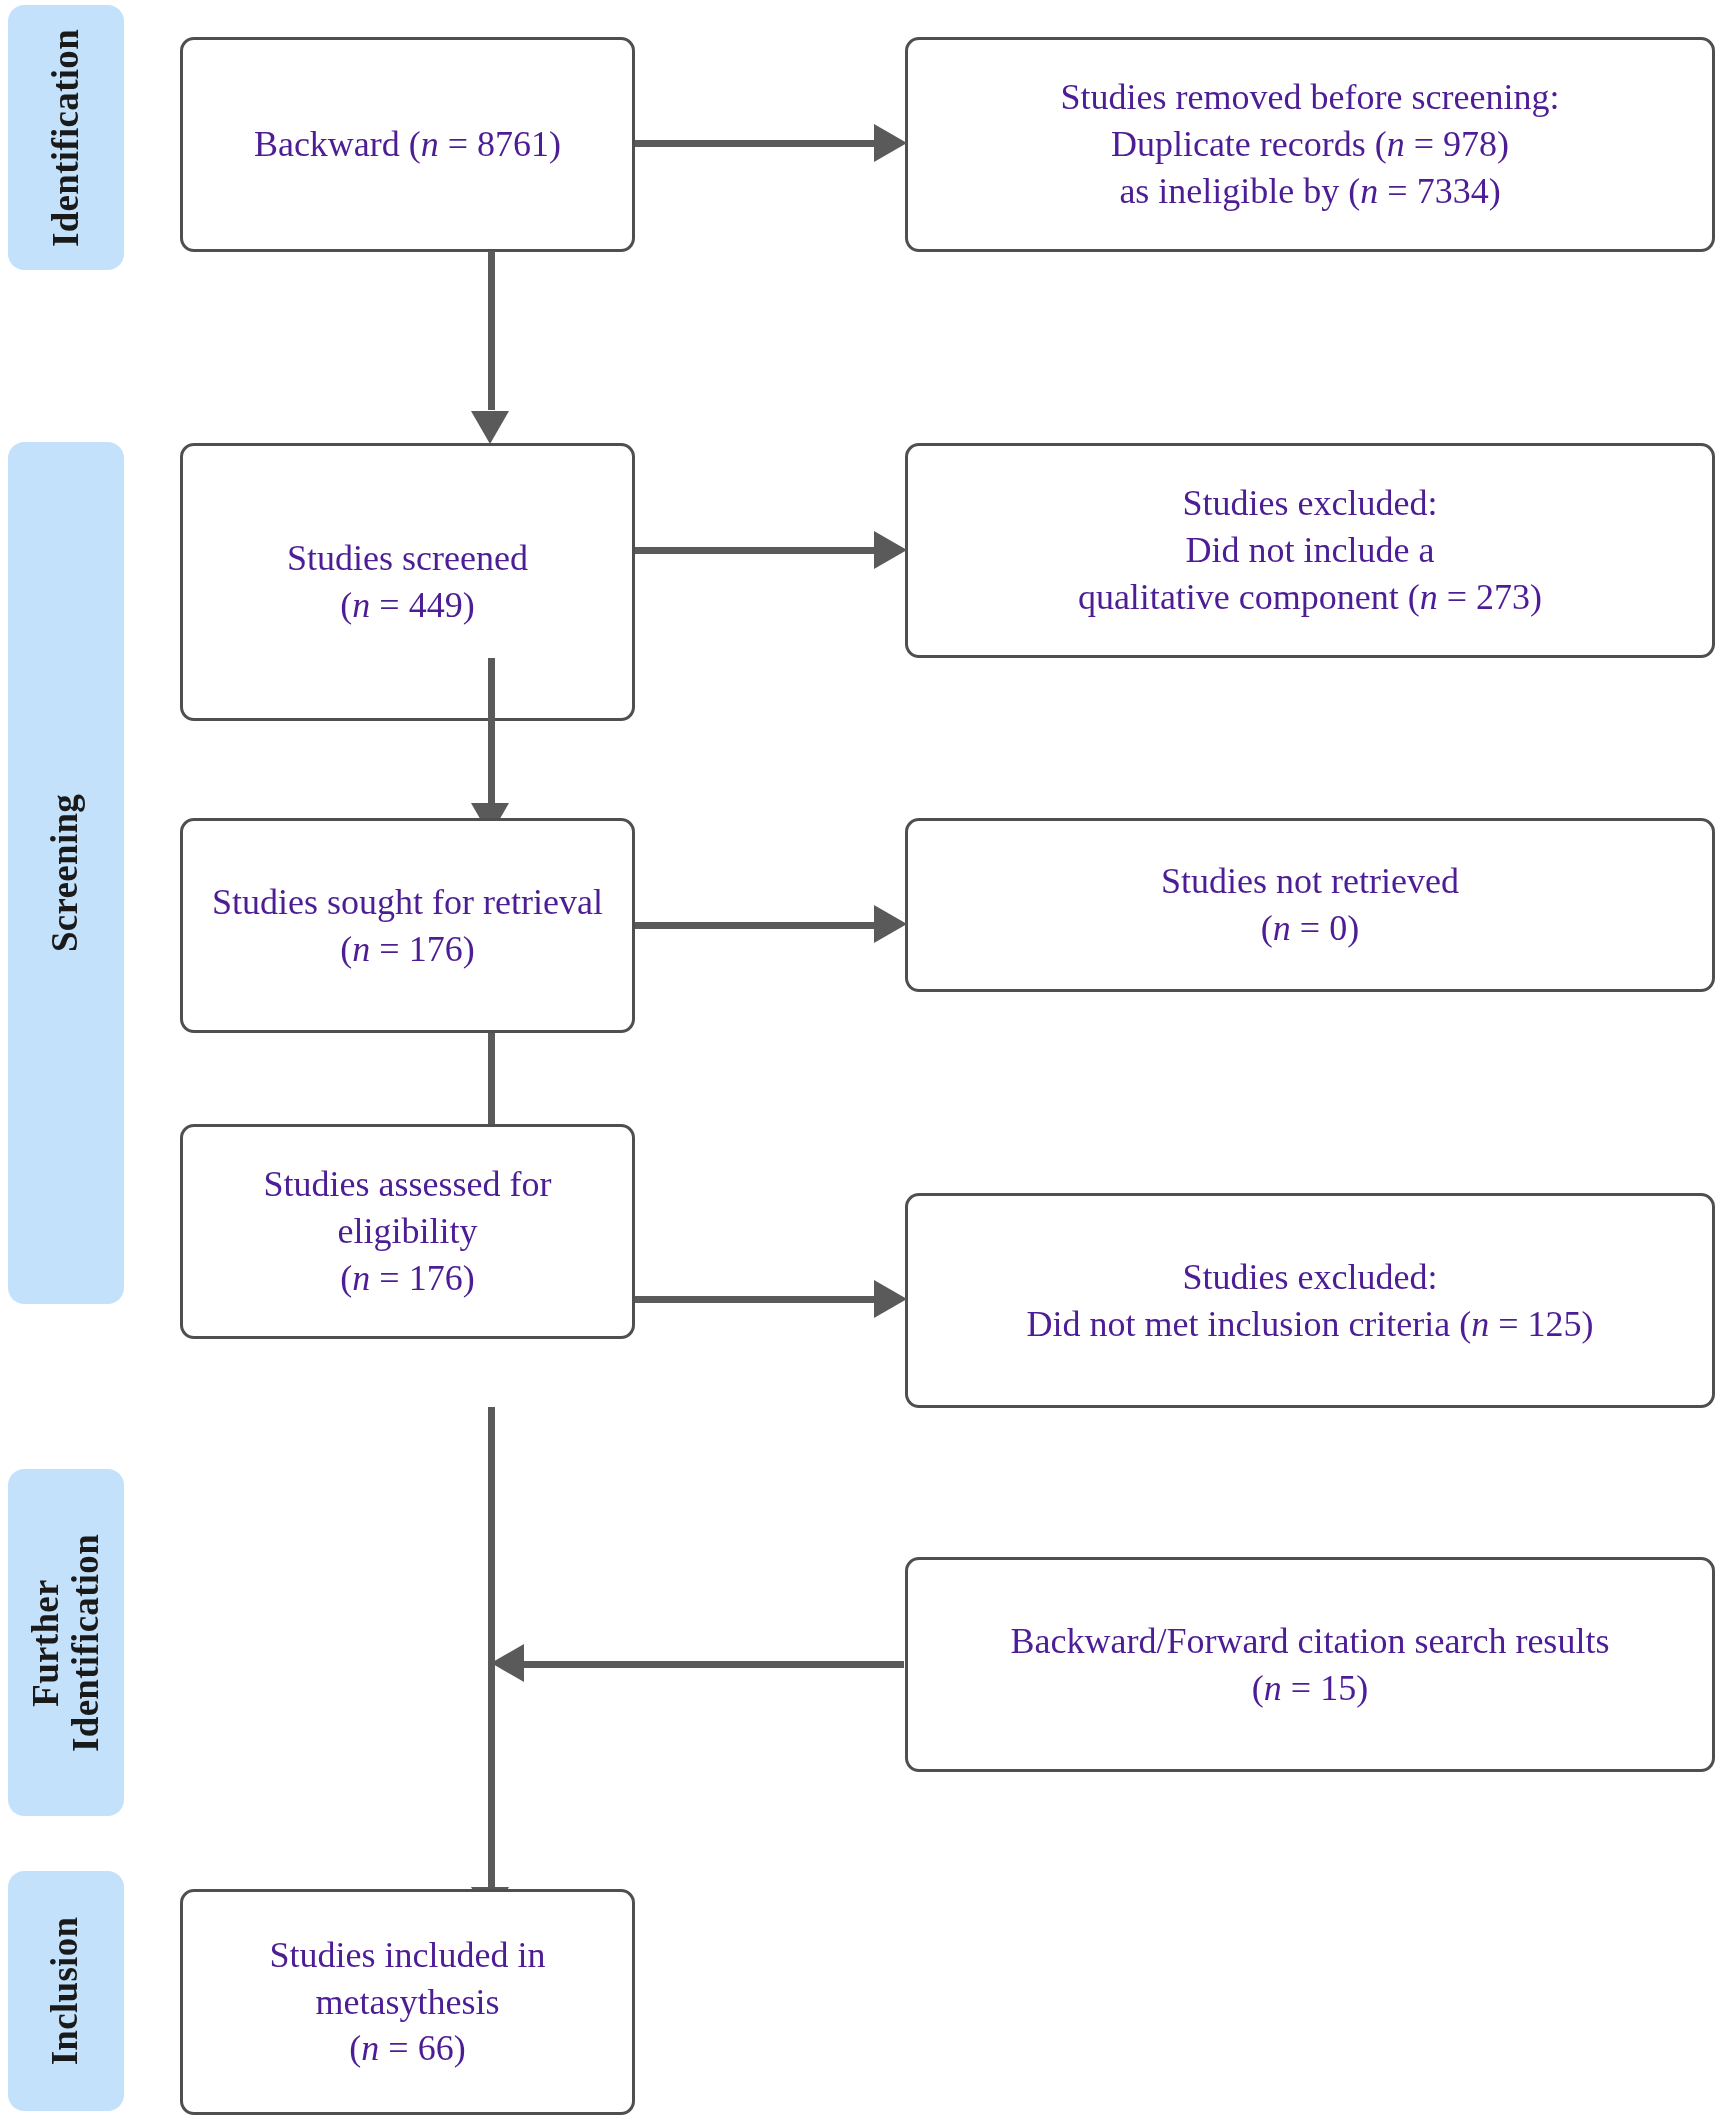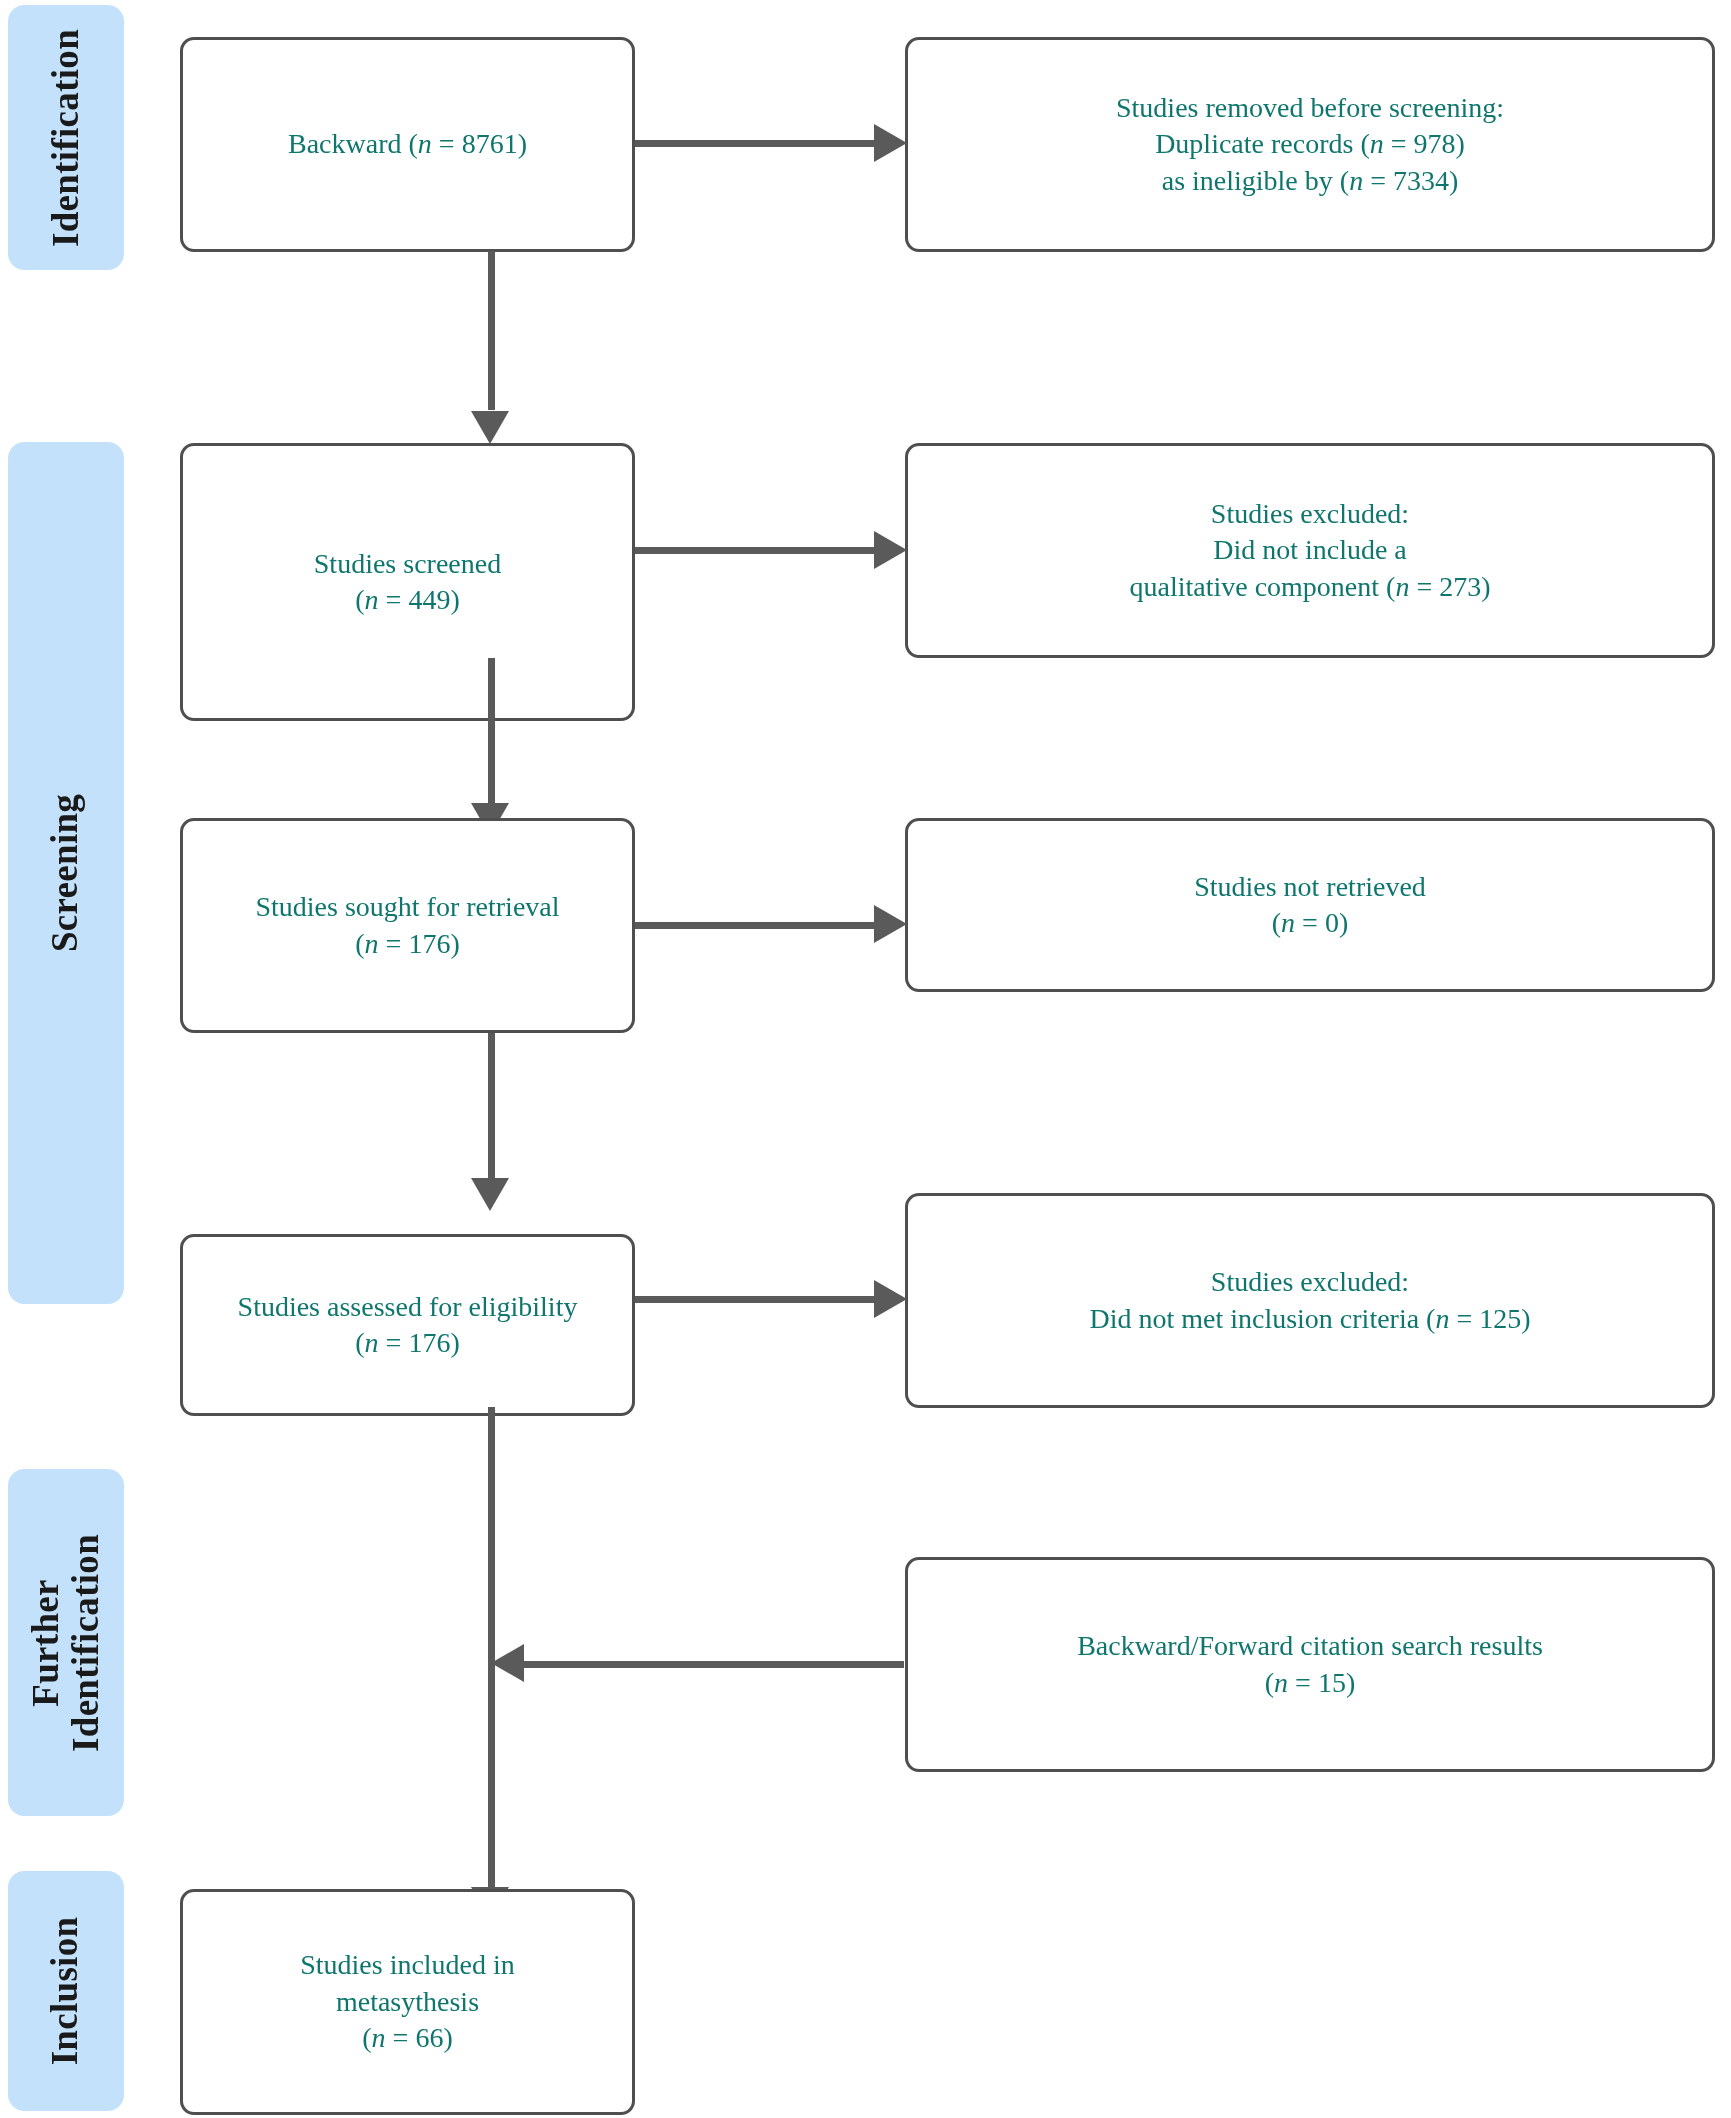--- a/index.html
+++ b/index.html
@@ -47,23 +47,23 @@
     background: #ffffff;
     border: 3.8px solid #4f4f4f;
     border-radius: 14px;
     display: flex;
     align-items: center;
     justify-content: center;
     text-align: center;
     padding: 6.3px 16.4px;
   }
   .box-text {
-    font-size: 28px;
+    font-size: 36px;
     line-height: 1.30;
-    color: #0f766e;
+    color: #4c1d95;
   }
   .box-text .ln { display: block; }
   .box-text em { font-style: italic; }
 
   
   .vline {
     position: absolute;
     width: 7px;
     background: #5a5a5a;
   }
@@ -172,21 +172,21 @@
       <span class="ln"><span>(</span><em>n</em><span> = 0)</span></span>
     </div>
   </div>
 
   <div class="hline" style="left:635px; top:922px; width:239px;"></div>
   <div class="arrow-right" style="left:874px; top:905px;"></div>
 
   <div class="vline" style="left:488px; top:1033px; height:145px;"></div>
   <div class="arrow-down" style="left:471px; top:1178px;"></div>
 
-  <div class="box" style="left:180px; top:1234px; width:455px; height:182px;">
+  <div class="box" style="left:180px; top:1124px; width:455px; height:215px;">
     <div class="box-text">
       <span class="ln">Studies assessed for eligibility</span>
       <span class="ln"><span>(</span><em>n</em><span> = 176)</span></span>
     </div>
   </div>
 
   <div class="box" style="left:905px; top:1193px; width:810px; height:215px;">
     <div class="box-text">
       <span class="ln">Studies excluded:</span>
       <span class="ln"><span>Did not met inclusion criteria (</span><em>n</em><span> = 125)</span></span>

